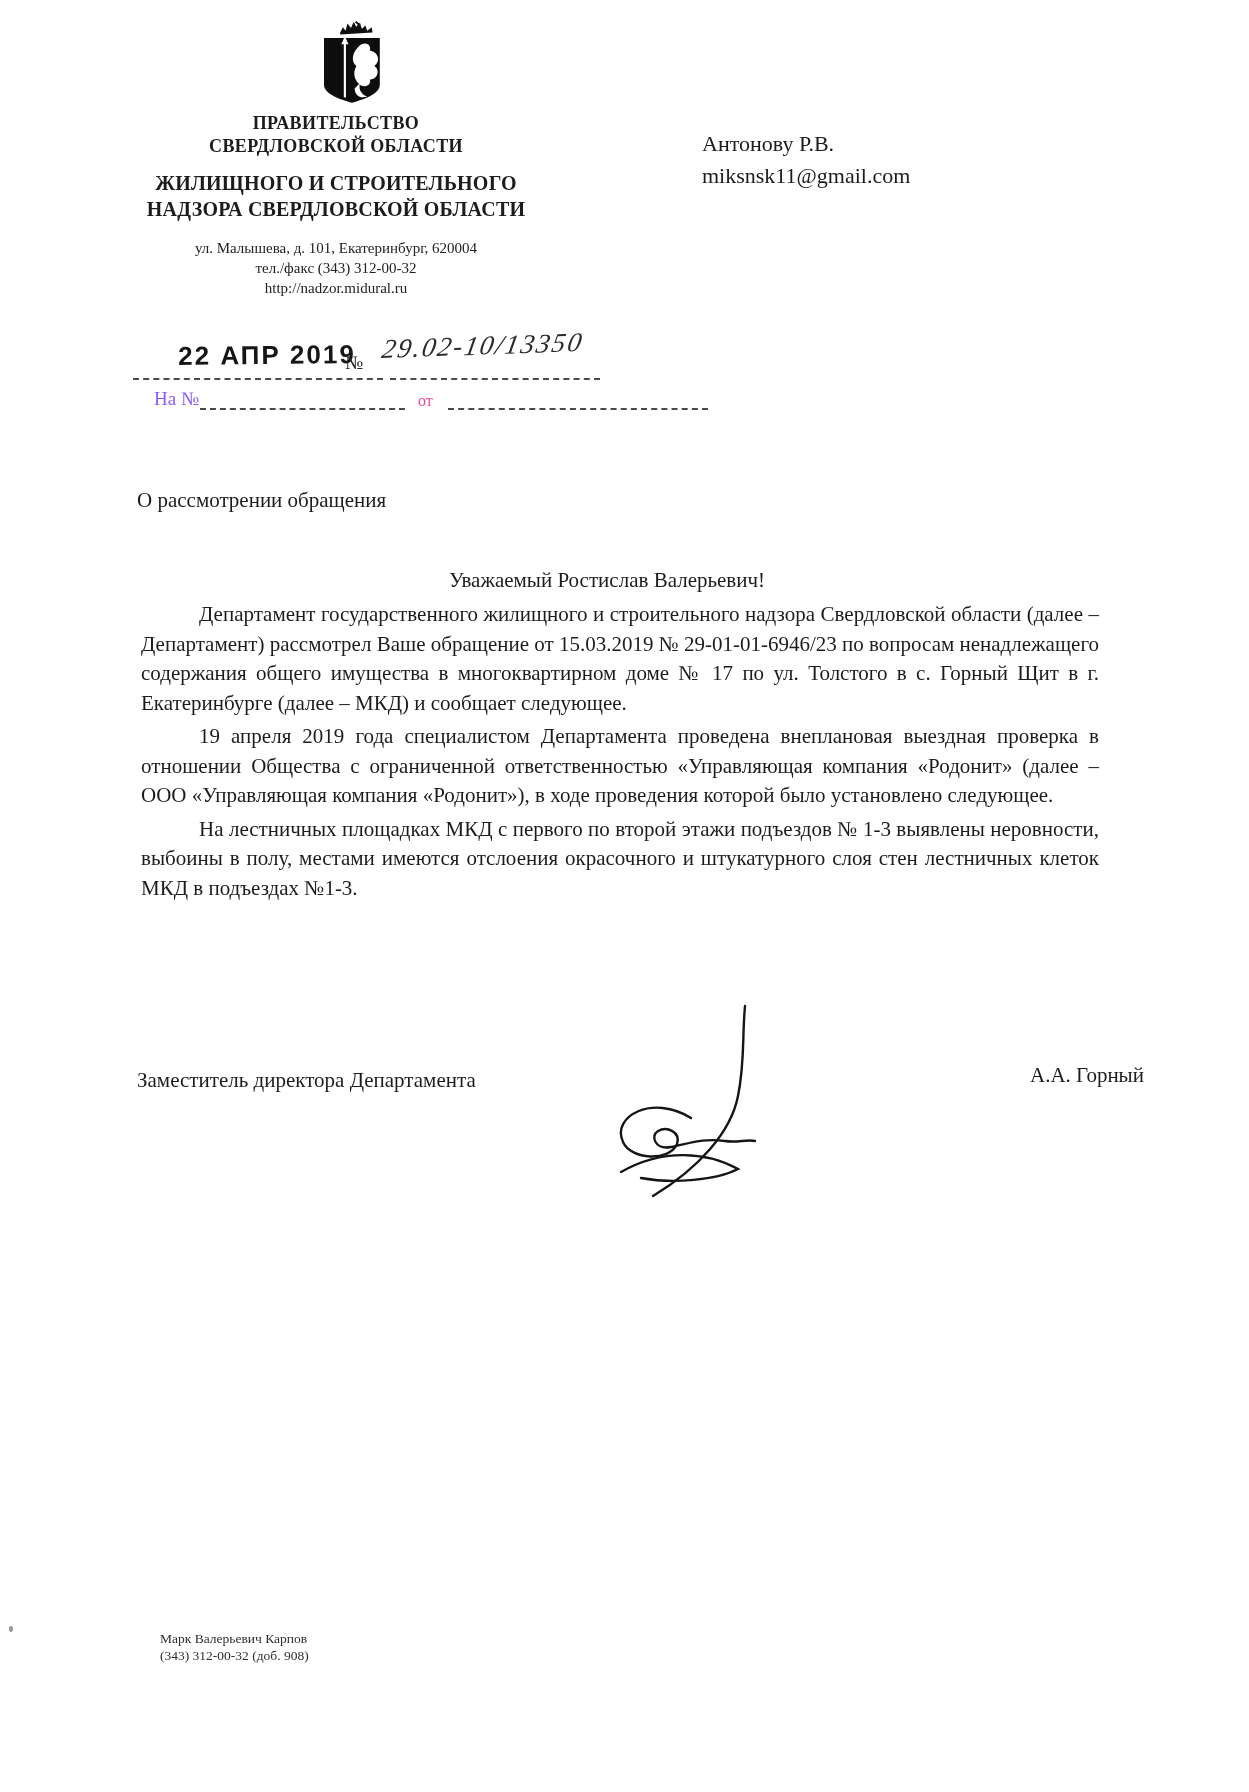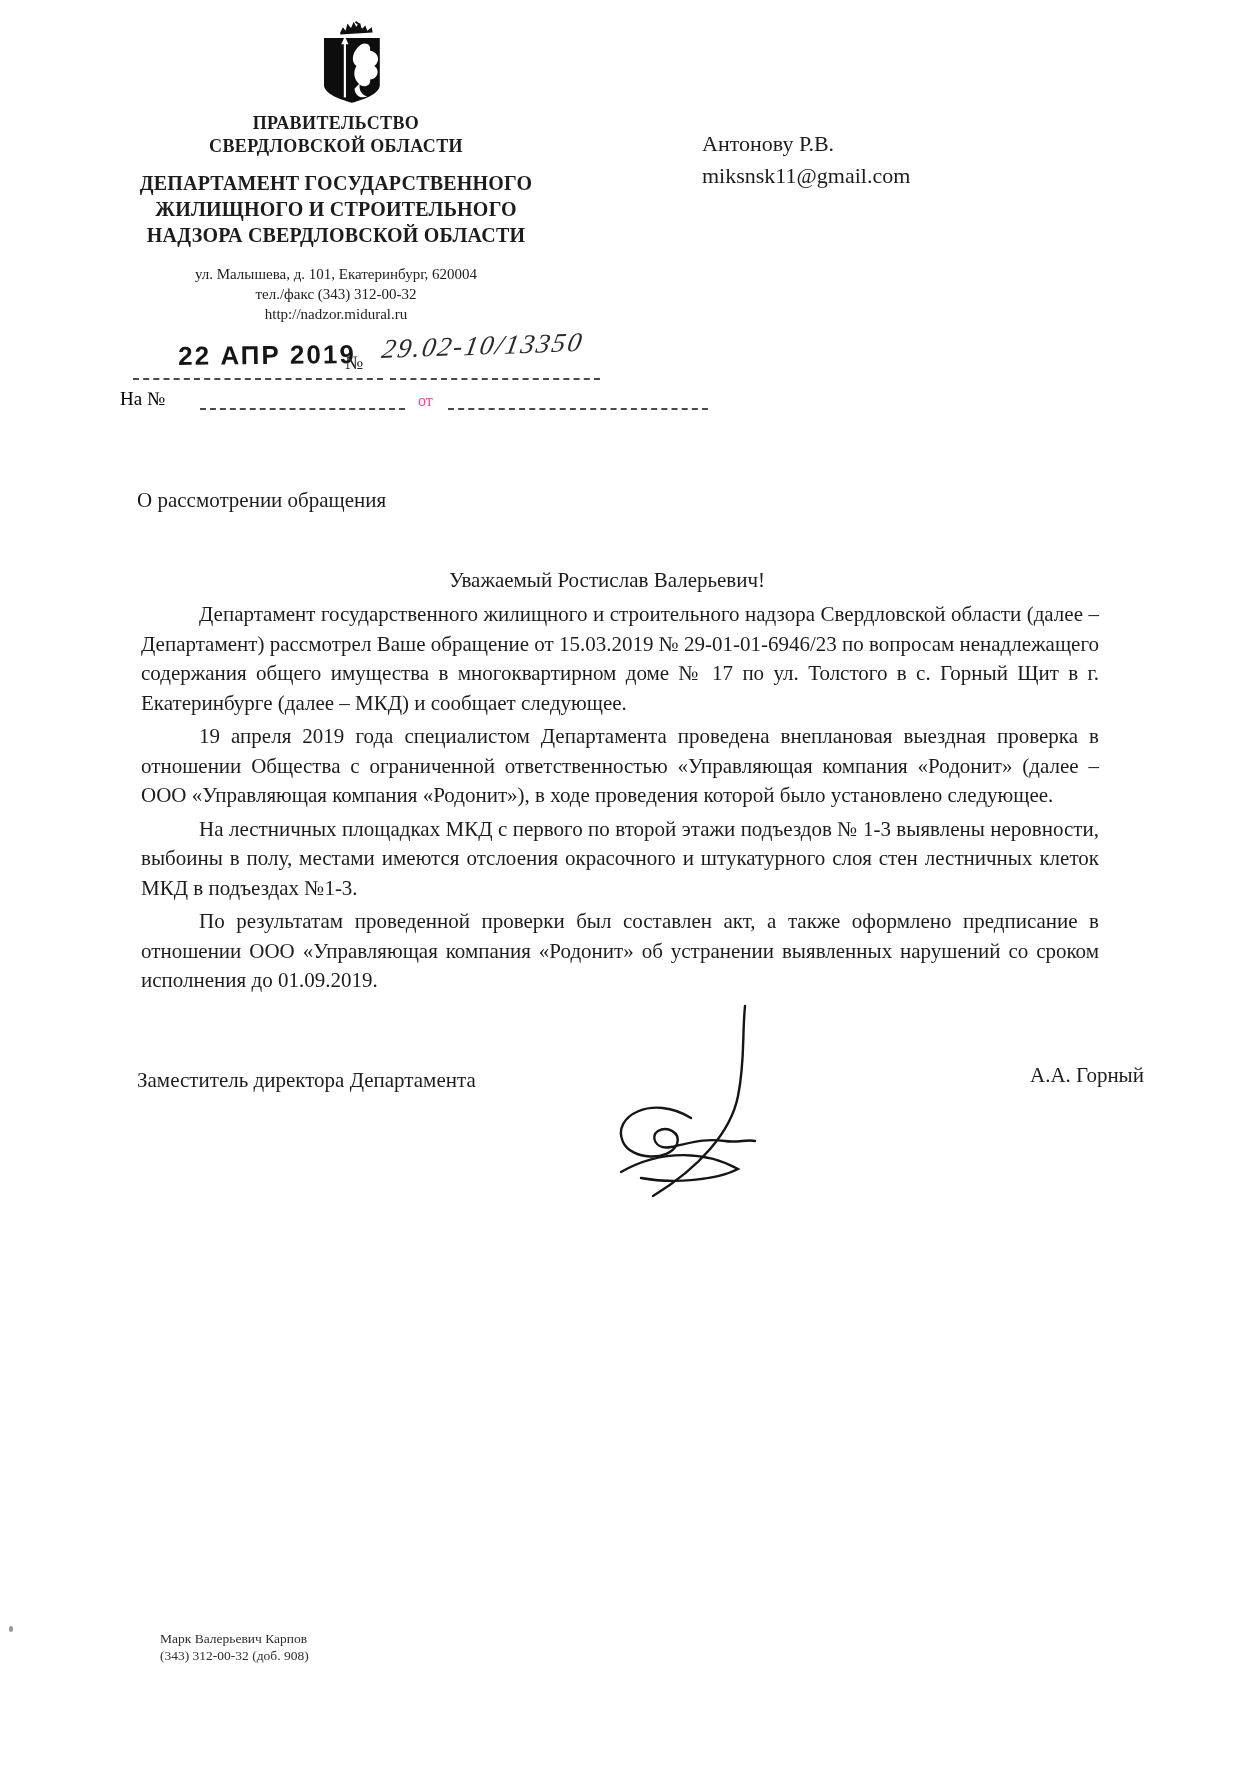--- a/index.html
+++ b/index.html
@@ -26,21 +26,21 @@
     transform:rotate(-.6deg);text-align:center;
   }
   .dash{border-bottom:2px dashed #4a4a4a;position:absolute;height:0;}
   .num-sign{position:absolute;left:345px;top:352px;font-size:19px;color:#222;}
   .hand-num{
     position:absolute;left:383px;top:330px;width:230px;
     font-style:italic;font-size:27px;color:#2a2a2a;
     transform:skewX(-12deg) rotate(-2deg);
     letter-spacing:2px;white-space:nowrap;
   }
-  .na-row{position:absolute;left:120px;top:388px;font-size:19px;color:#000000;}
+  .na-row{position:absolute;left:154px;top:388px;font-size:19px;color:#8b5cf6;}
   .ot-label{position:absolute;left:418px;top:392px;font-size:16px;color:#ec4899;}
   
   .recipient{position:absolute;left:702px;top:128px;font-size:22px;line-height:32px;}
   
   .subject{position:absolute;left:137px;top:488px;font-size:21px;}
   .salutation{position:absolute;left:137px;top:568px;width:940px;text-align:center;font-size:21px;}
   .body-text{position:absolute;left:137px;top:596px;width:966px;font-size:21px;line-height:29.5px;text-align:justify;}
   .body-text p{margin:4px;text-indent:58px;}
   
   .sig-position{position:absolute;left:137px;top:1068px;font-size:21px;}
@@ -68,21 +68,20 @@
 
       <rect x="42" y="26" width="2.4" height="60" fill="#ffffff"></rect>
       <path d="M43.2,18 l-4,9 h8 z" fill="#ffffff"></path>
     </svg>
   </div>
 
   <div class="lh">
     <div class="gov">ПРАВИТЕЛЬСТВО</div>
     <div class="gov">СВЕРДЛОВСКОЙ ОБЛАСТИ</div>
     <div class="dept">
-      <div>ДЕПАРТАМЕНТ ГОСУДАРСТВЕННОГО</div>
       <div>ЖИЛИЩНОГО И СТРОИТЕЛЬНОГО</div>
       <div>НАДЗОРА СВЕРДЛОВСКОЙ ОБЛАСТИ</div>
     </div>
     <div class="addr">
       <div>ул. Малышева, д. 101, Екатеринбург, 620004</div>
       <div>тел./факс (343) 312-00-32</div>
       <div>http://nadzor.midural.ru</div>
     </div>
   </div>
 
@@ -103,21 +102,20 @@
   </div>
 
   <div class="subject">О рассмотрении обращения</div>
 
   <div class="salutation">Уважаемый Ростислав Валерьевич!</div>
 
   <div class="body-text">
     <p>Департамент государственного жилищного и строительного надзора Свердловской области (далее – Департамент) рассмотрел Ваше обращение от 15.03.2019 № 29-01-01-6946/23 по вопросам ненадлежащего содержания общего имущества в многоквартирном доме № 17 по ул. Толстого в с. Горный Щит в г. Екатеринбурге (далее – МКД) и сообщает следующее.</p>
     <p>19 апреля 2019 года специалистом Департамента проведена внеплановая выездная проверка в отношении Общества с ограниченной ответственностью «Управляющая компания «Родонит» (далее – ООО «Управляющая компания «Родонит»), в ходе проведения которой было установлено следующее.</p>
     <p>На лестничных площадках МКД с первого по второй этажи подъездов № 1-3 выявлены неровности, выбоины в полу, местами имеются отслоения окрасочного и штукатурного слоя стен лестничных клеток МКД в подъездах №1-3.</p>
-    <p>По результатам проведенной проверки был составлен акт, а также оформлено предписание в отношении ООО «Управляющая компания «Родонит» об устранении выявленных нарушений со сроком исполнения до 01.09.2019.</p>
   </div>
 
   <div class="sig-position">Заместитель директора Департамента</div>
   <div class="sig-mark">
     <svg width="215" height="200" viewBox="0 0 215 200" xmlns="http://www.w3.org/2000/svg">
       <g fill="none" stroke="#151515" stroke-width="2.4" stroke-linecap="round">
         <path d="M150,6 C147,38 150,62 143,96 C136,132 104,168 58,196"></path>
         <path d="M96,118 C58,94 16,116 28,142 C36,160 74,162 82,144 C86,132 72,126 63,131 C55,136 60,150 76,147 C96,143 108,138 130,141 C142,143 152,139 160,141"></path>
         <path d="M26,172 C68,148 112,152 143,169 C122,180 78,184 46,178"></path>
       </g>

